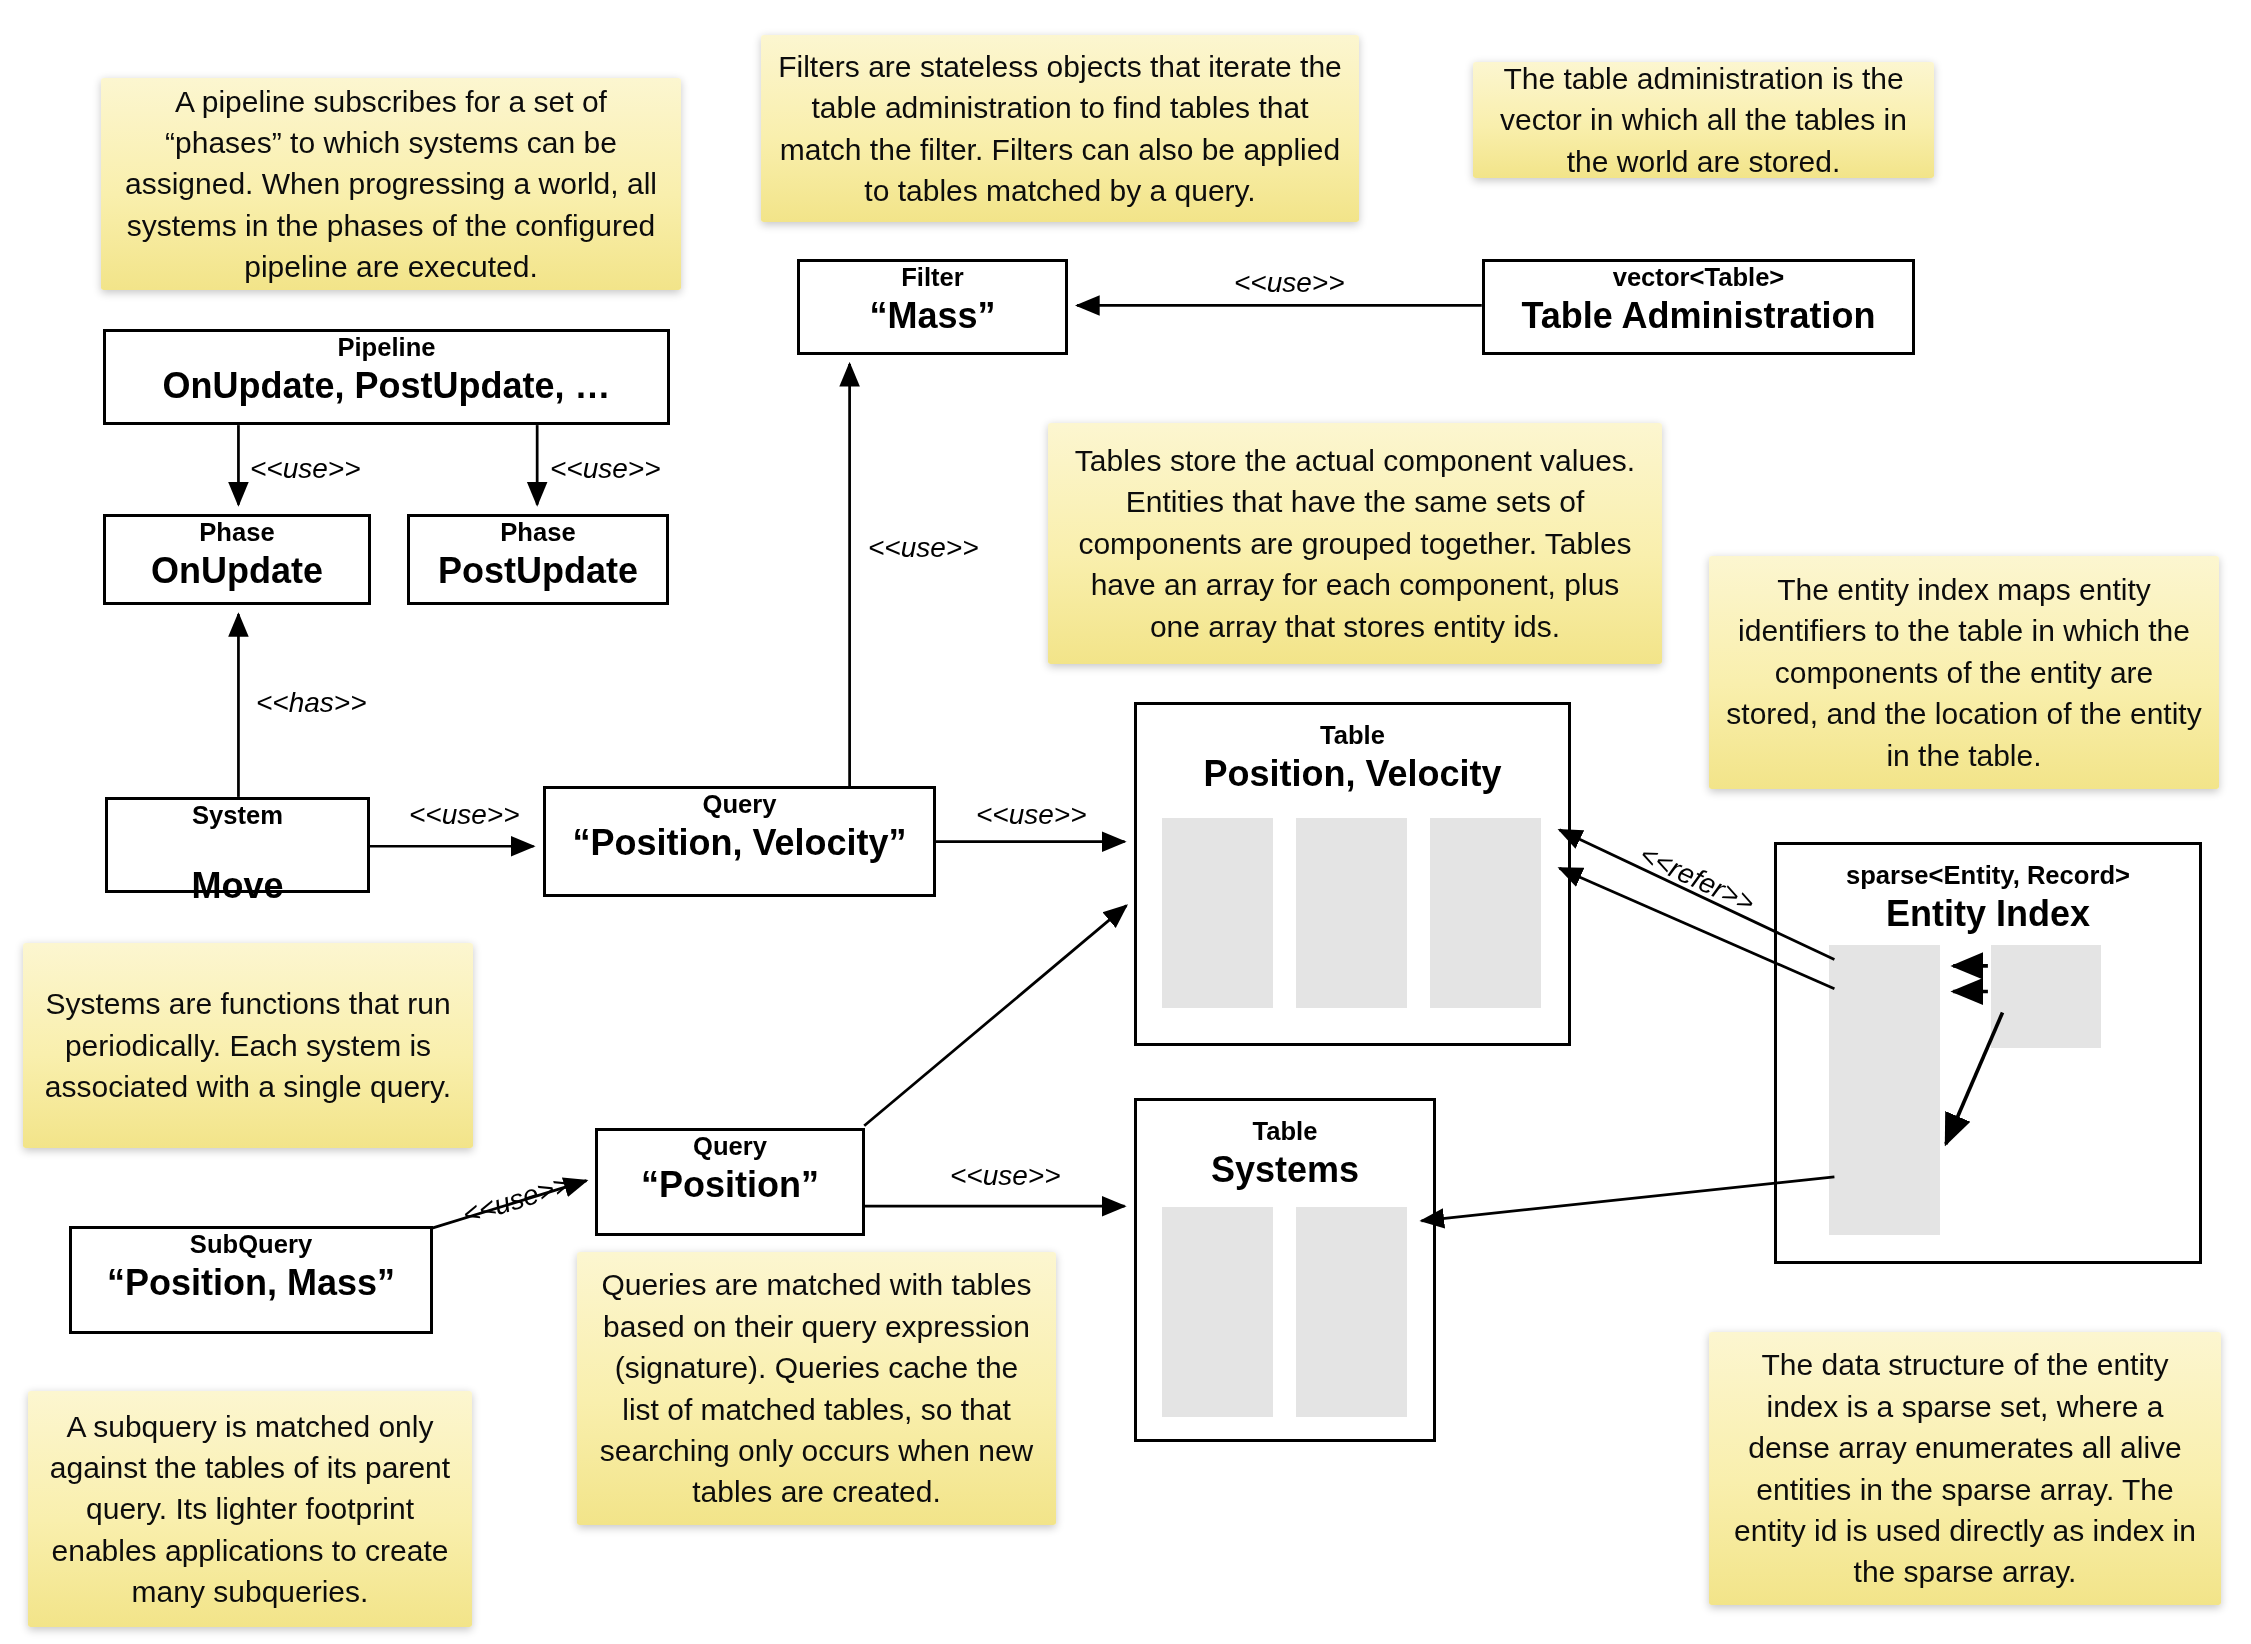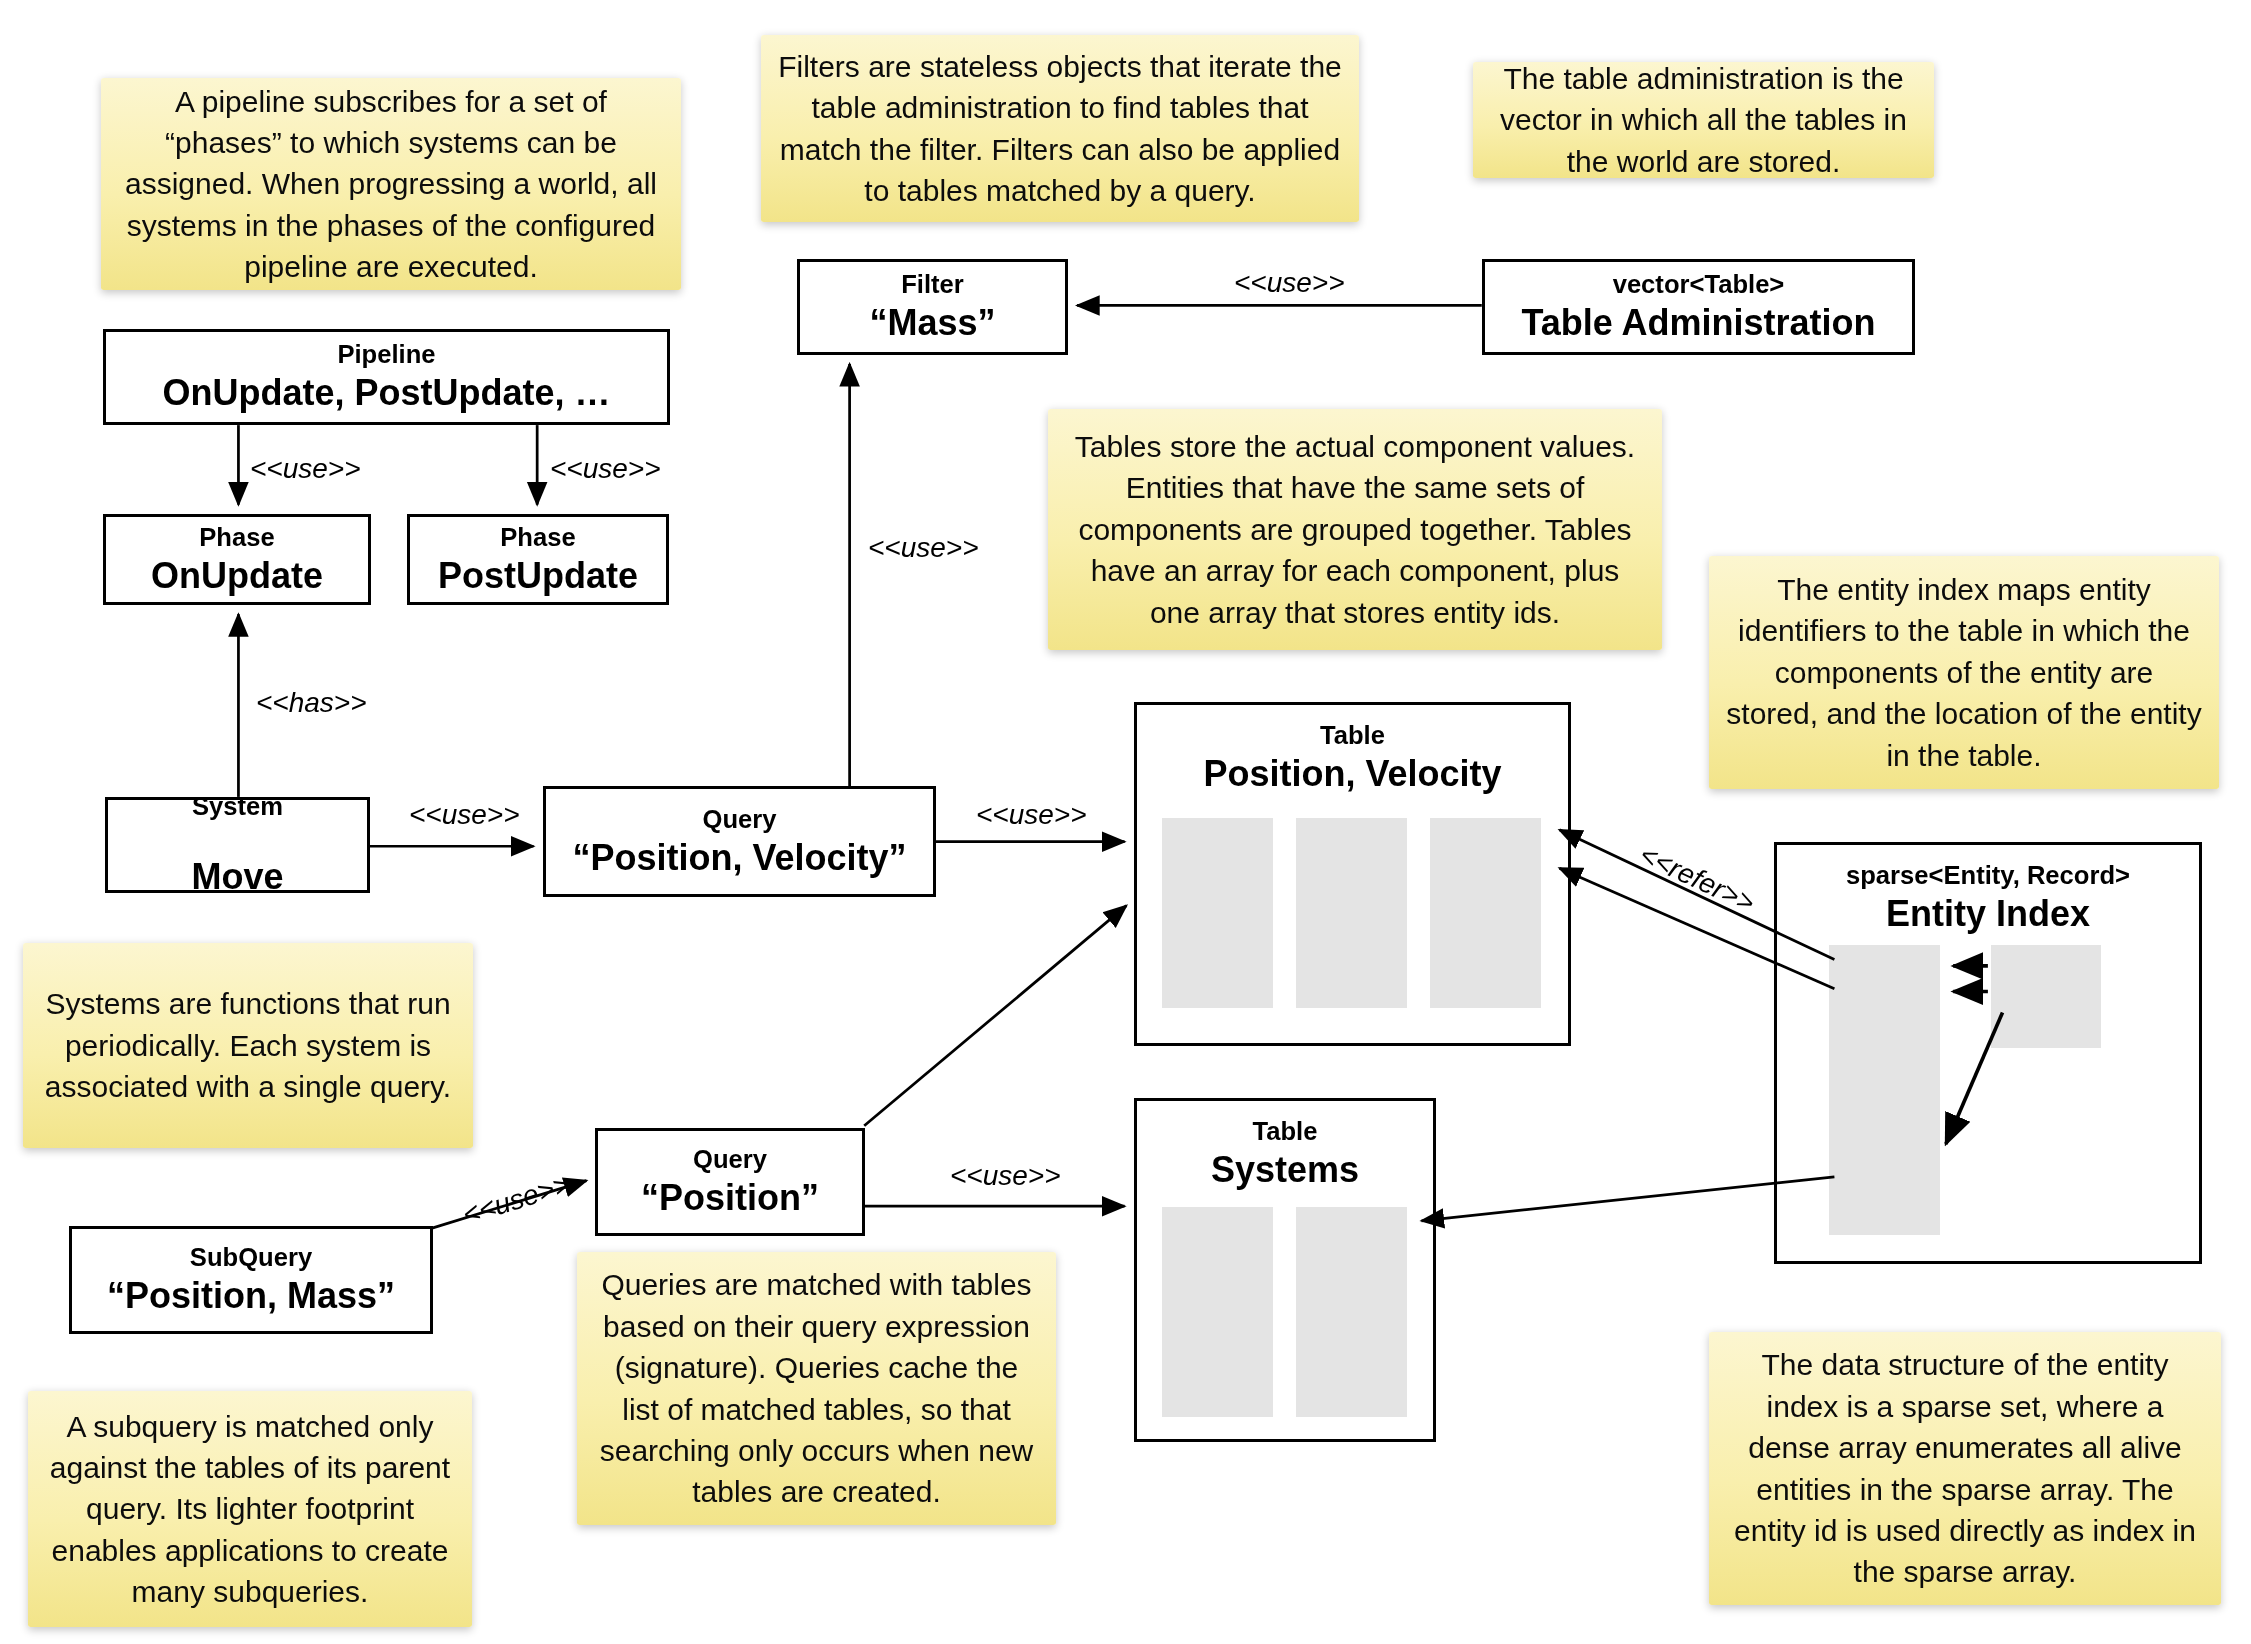--- a/index.html
+++ b/index.html
@@ -11,21 +11,21 @@
   .note{
     position:absolute;box-sizing:border-box;text-align:center;
     background:linear-gradient(180deg,#fcf6d0 0%,#f9efad 55%,#f2e489 100%);
     border-radius:2.7px;box-shadow:0 2.7px 8.2px rgba(0,0,0,0.22);
     font-size:30px;line-height:1.38;padding:20px 16px;color:#0c0c0c;
     display:flex;align-items:center;justify-content:center;
   }
   
   .uml-node{
     position:absolute;box-sizing:border-box;background:#ffffff;border:3.7px solid #000;
-    display:flex;flex-direction:column;align-items:center;justify-content:center;
+    display:flex;flex-direction:column;align-items:center;
     text-align:center;
   }
   .uml-node .ntype{font-size:25.6px;font-weight:bold;line-height:1.25;}
   .uml-node .nname{font-size:36px;font-weight:bold;line-height:1.2;}
   .uml-node.table-node{justify-content:flex-start;padding-top:14.6px;}
   .bar{position:absolute;background:#e4e4e4;}
   
   .elabel{
     position:absolute;font-size:28px;font-style:italic;white-space:nowrap;color:#000;
   }
@@ -36,21 +36,21 @@
 <body>
 
 <div id="canvas">
 
   <div class="note" style="left:101px;top:78px;width:580px;height:212px;">A pipeline subscribes for a set of “phases” to which systems can be assigned. When progressing a world, all systems in the phases of the configured pipeline are executed.</div>
 
   <div class="note" style="left:761px;top:35px;width:598px;height:187px;">Filters are stateless objects that iterate the table administration to find tables that match the filter. Filters can also be applied to tables matched by a query.</div>
 
   <div class="note" style="left:1473px;top:62px;width:461px;height:116px;">The table administration is the vector in which all the tables in the world are stored.</div>
 
-  <div class="note" style="left:1048px;top:409px;width:614px;height:241px;">Tables store the actual component values. Entities that have the same sets of components are grouped together. Tables have an array for each component, plus one array that stores entity ids.</div>
+  <div class="note" style="left:1048px;top:423px;width:614px;height:241px;">Tables store the actual component values. Entities that have the same sets of components are grouped together. Tables have an array for each component, plus one array that stores entity ids.</div>
 
   <div class="note" style="left:1709px;top:556px;width:510px;height:233px;">The entity index maps entity identifiers to the table in which the components of the entity are stored, and the location of the entity in the table.</div>
 
   <div class="note" style="left:23px;top:943px;width:450px;height:205px;">Systems are functions that run periodically. Each system is associated with a single query.</div>
 
   <div class="note" style="left:577px;top:1252px;width:479px;height:273px;">Queries are matched with tables based on their query expression (signature). Queries cache the list of matched tables, so that searching only occurs when new tables are created.</div>
 
   <div class="note" style="left:28px;top:1391px;width:444px;height:236px;">A subquery is matched only against the tables of its parent query. Its lighter footprint enables applications to create many subqueries.</div>
 
   <div class="note" style="left:1709px;top:1332px;width:512px;height:273px;">The data structure of the entity index is a sparse set, where a dense array enumerates all alive entities in the sparse array. The entity id is used directly as index in the sparse array.</div>

